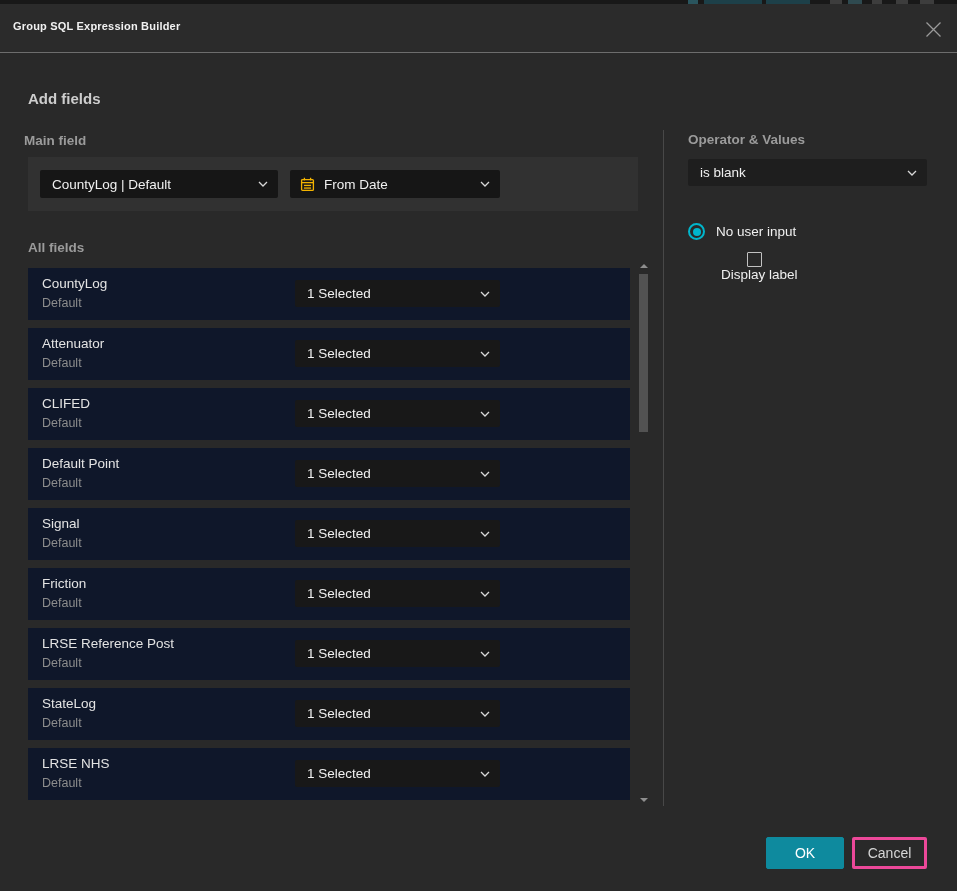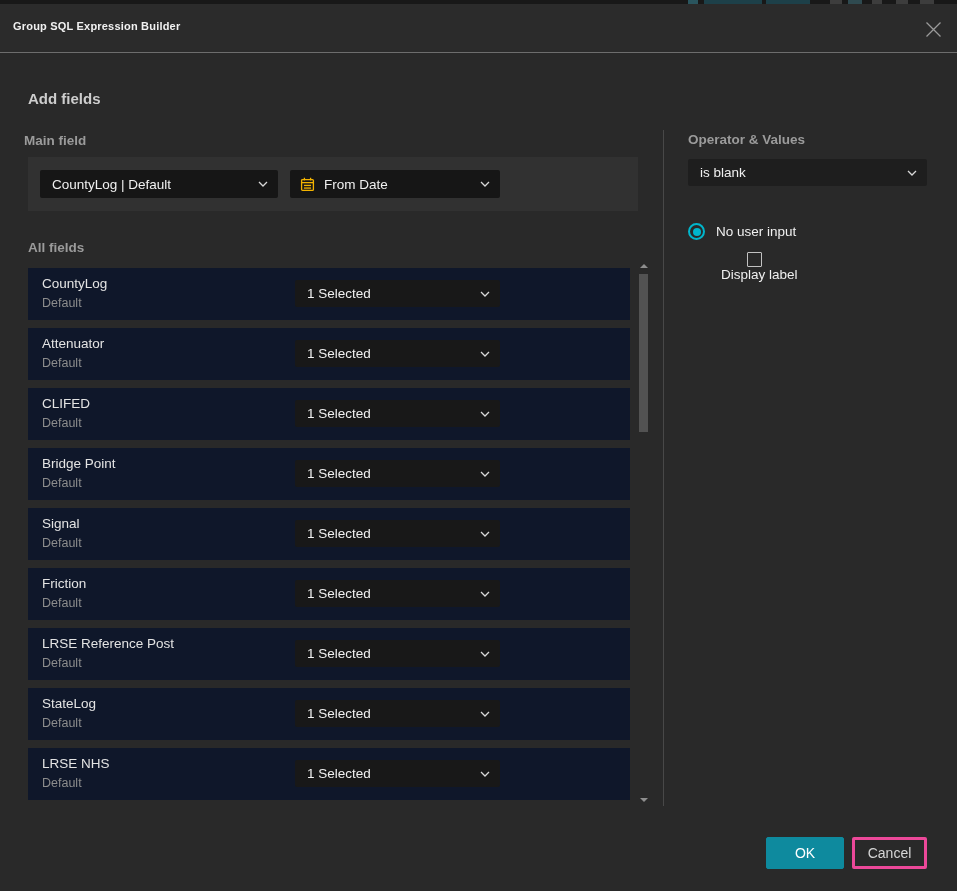--- a/index.html
+++ b/index.html
@@ -161,21 +161,21 @@
       <span class="sel-text">1 Selected</span>
       <span class="chev">
         <svg width="10" height="6" viewBox="0 0 10 6">
                 <path d="M1 1l4 4 4-4" fill="none" stroke="#d8d8d8" stroke-width="1.3"></path>
               </svg>
       </span>
     </div>
   </div>
 
   <div class="field-row">
-    <div class="row-name">Bridge Point</div>
+    <div class="row-name">Default Point</div>
     <div class="row-sub">Default</div>
     <div class="select row-select">
       <span class="sel-text">1 Selected</span>
       <span class="chev">
         <svg width="10" height="6" viewBox="0 0 10 6">
                 <path d="M1 1l4 4 4-4" fill="none" stroke="#d8d8d8" stroke-width="1.3"></path>
               </svg>
       </span>
     </div>
   </div>

